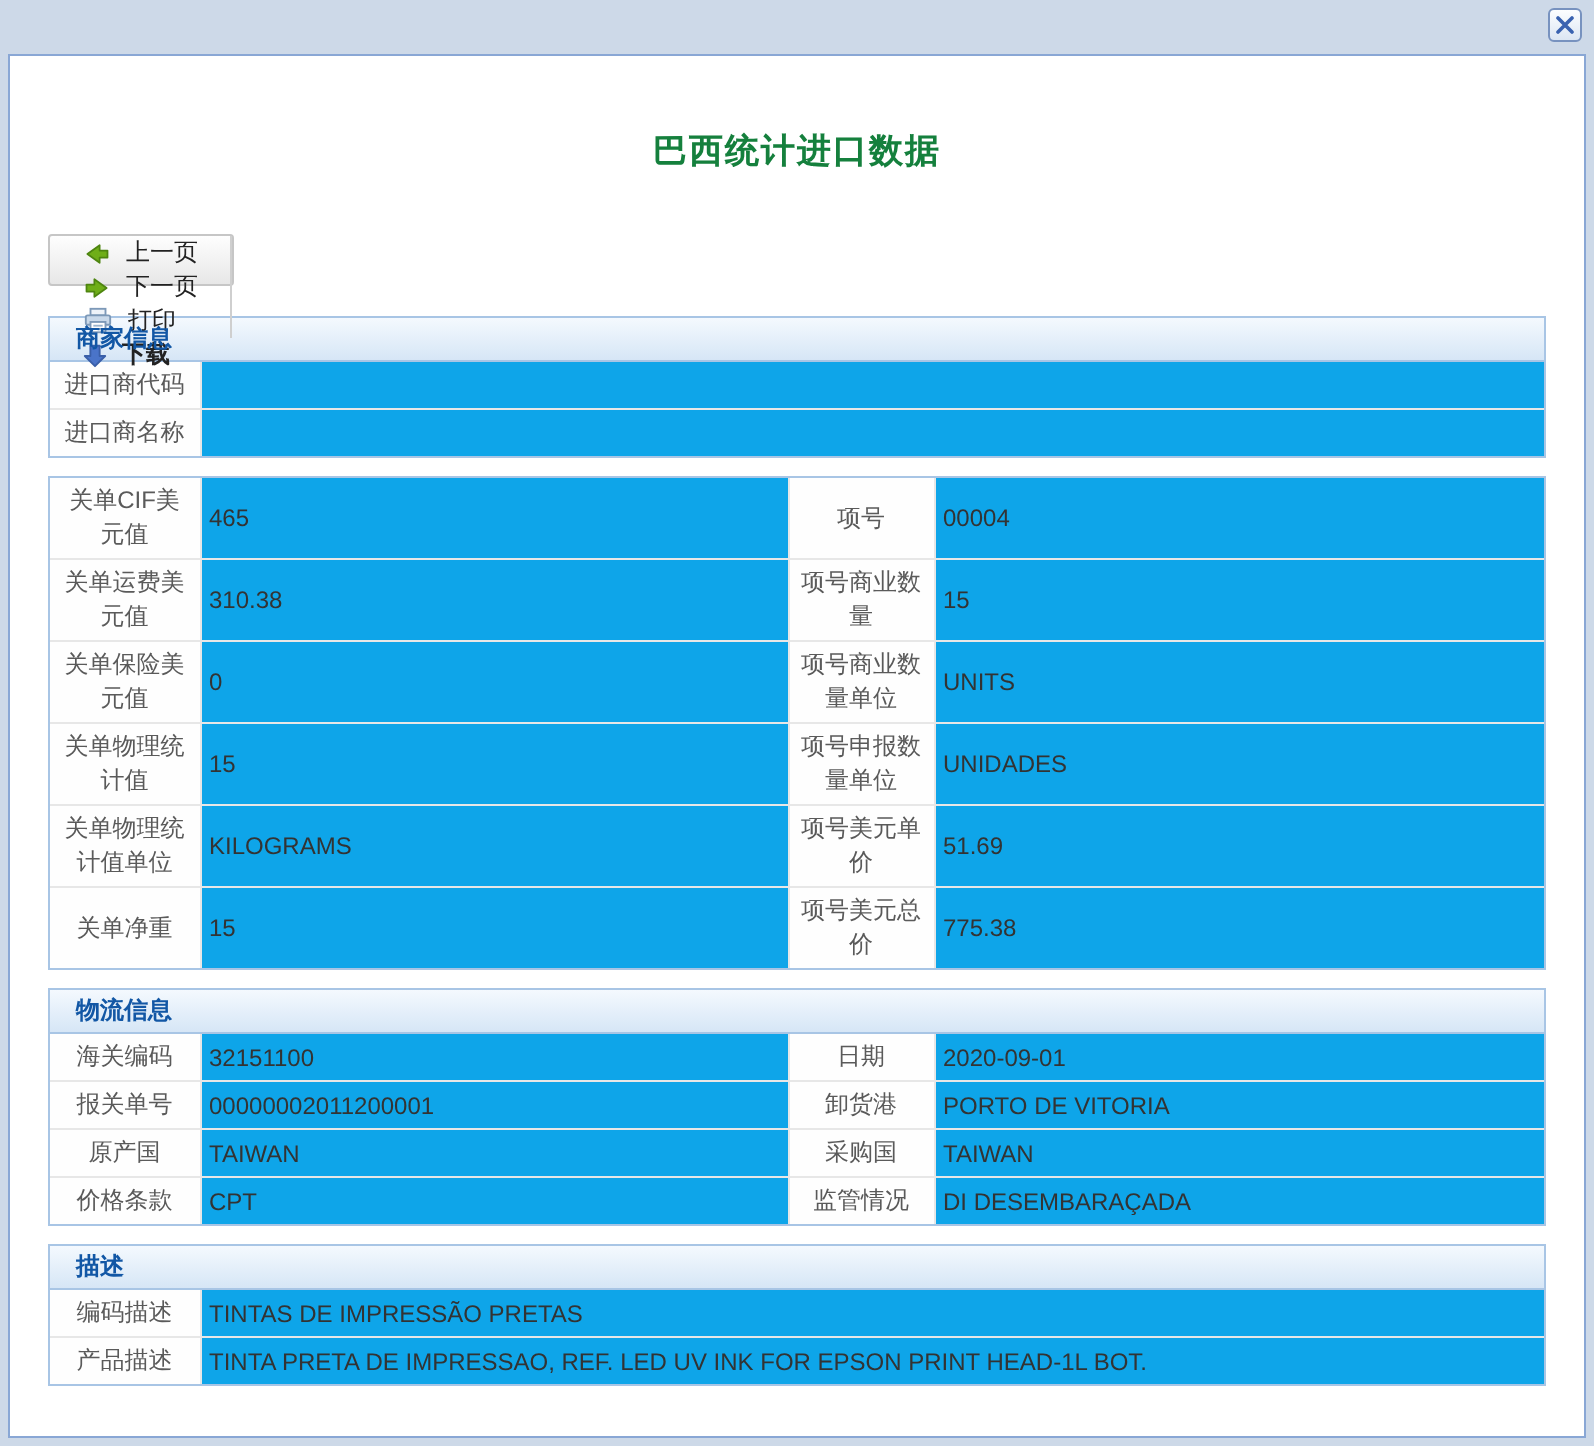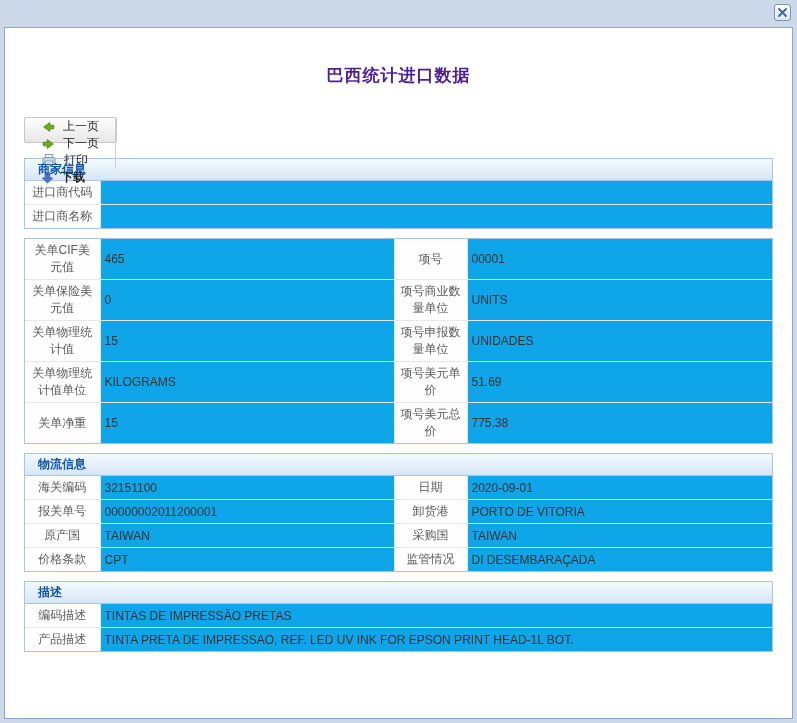--- a/index.html
+++ b/index.html
@@ -13,21 +13,21 @@
     position:absolute;top:4px;right:6px;width:17px;height:17px;
     border:1px solid #7792bf;border-radius:3px;box-sizing:border-box;
     background:linear-gradient(#fdfeff,#dce6f3);
     display:flex;align-items:center;justify-content:center;cursor:pointer;
   }
   .panel{
     position:absolute;left:4px;top:27px;right:4px;bottom:4px;
     background:#ffffff;border:1px solid #89a7d5;box-sizing:border-box;
   }
   .page-title{
-    text-align:center;font-size:17px;font-weight:bold;color:#4c1d95;
+    text-align:center;font-size:17px;font-weight:bold;color:#15803d;
     margin-top:36px;letter-spacing:1px;
   }
   .toolbar{
     display:inline-flex;margin:30px 0 0 19px;
     border:1px solid #c6c6c6;border-radius:2px;
     background:linear-gradient(#fefefe,#e7e7e7);
     height:26px;box-sizing:border-box;align-items:stretch;flex-direction:column;
   }
   .tb-btn{
     display:flex;align-items:center;gap:7px;
@@ -142,21 +142,27 @@
             <col style="width:75px">
             <col style="width:294px">
             <col style="width:73px">
             <col>
           </colgroup>
         <tbody>
             <tr>
           <td class="lbl">关单CIF美元值</td>
           <td class="val">465</td>
           <td class="lbl lbl2">项号</td>
-          <td class="val">00001</td>
+          <td class="val">00004</td>
+        </tr>
+        <tr>
+          <td class="lbl">关单运费美元值</td>
+          <td class="val">310.38</td>
+          <td class="lbl lbl2">项号商业数量</td>
+          <td class="val">15</td>
         </tr>
         <tr>
           <td class="lbl">关单保险美元值</td>
           <td class="val">0</td>
           <td class="lbl lbl2">项号商业数量单位</td>
           <td class="val">UNITS</td>
         </tr>
         <tr>
           <td class="lbl">关单物理统计值</td>
           <td class="val">15</td>

